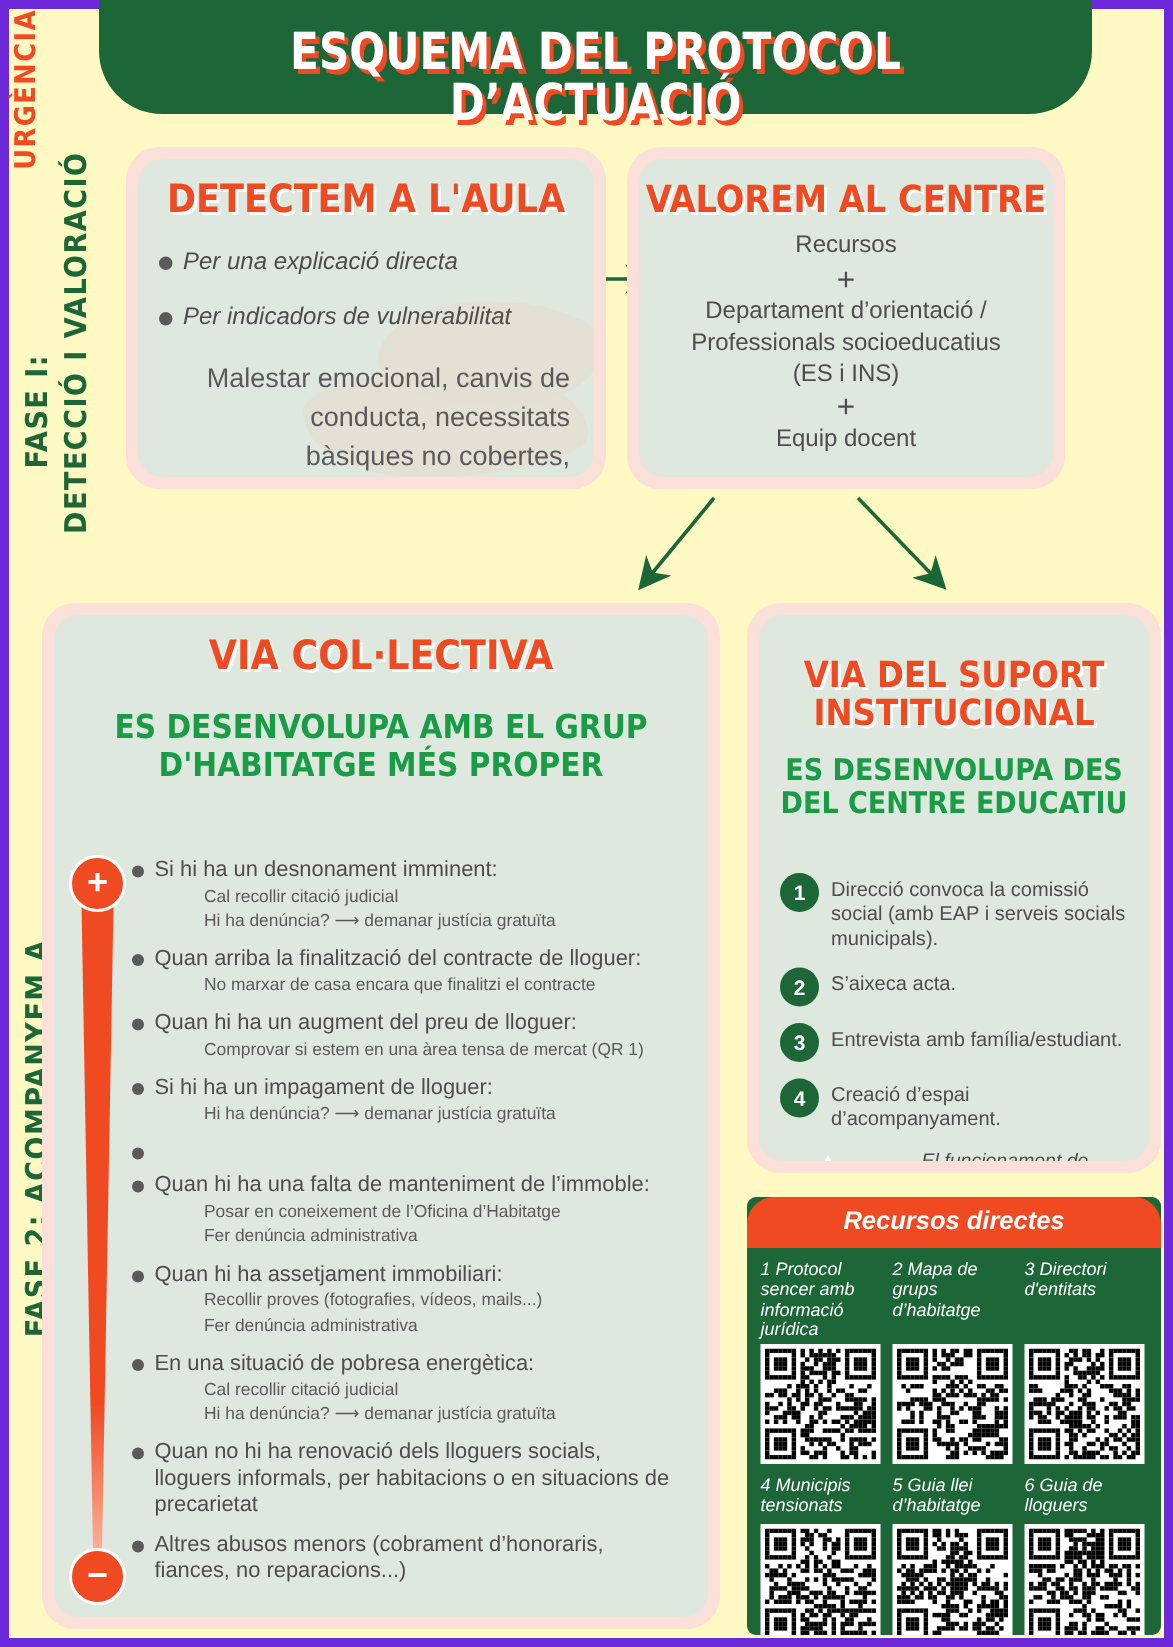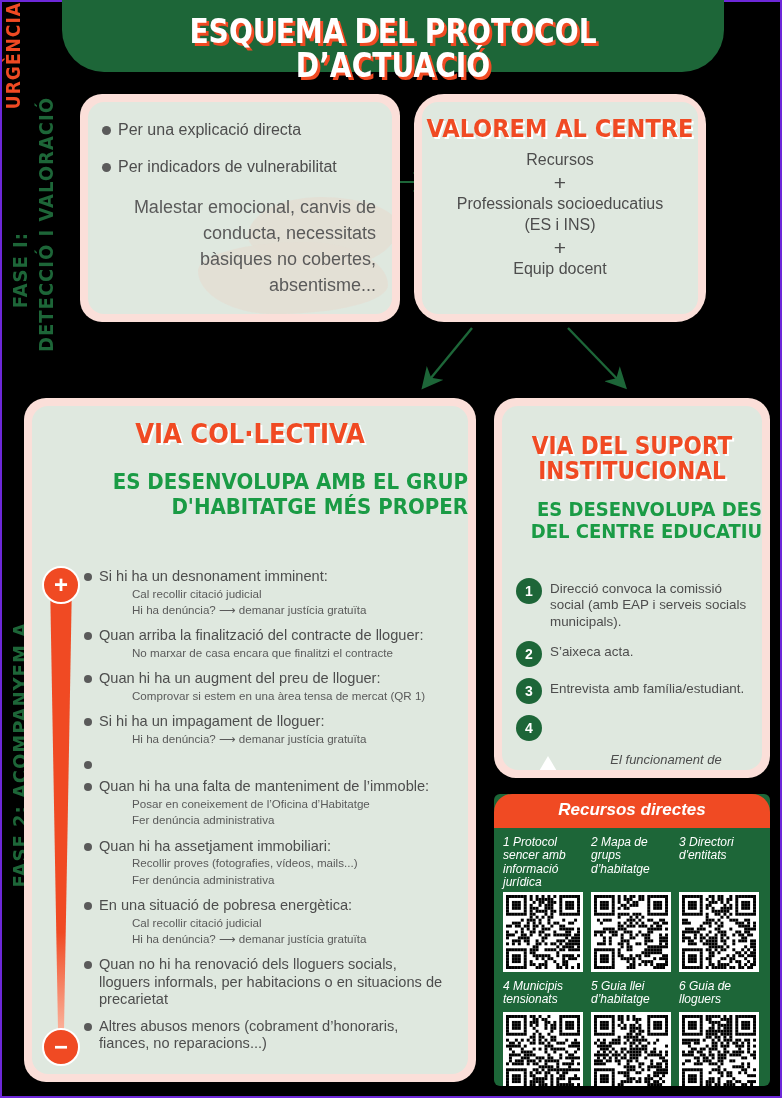--- a/index.html
+++ b/index.html
@@ -1,19 +1,19 @@
 <!DOCTYPE html>
 <html><head>
 <meta charset="utf-8">
 <style>
   html,body{margin:0;padding:0;background:#ffffff;}
   body{width:782px;height:1098px;position:relative;overflow:hidden;
        font-family:"Liberation Sans","DejaVu Sans",sans-serif;}
 
-  #page{position:absolute;inset:0;background:#000000;border:2px solid #6d28d9;box-sizing:border-box;}
+  #page{position:absolute;inset:0;background:#fef9c3;border:6px solid #6d28d9;box-sizing:border-box;}
 
   
   .banner{position:absolute;left:60px;top:-40px;width:662px;height:110px;
           background:#1d6638;border-radius:0 0 42px 42px;}
   .banner-title{position:absolute;left:0;right:0;top:52px;text-align:center;
           font-family:"DejaVu Sans Condensed","Liberation Sans",sans-serif;
           font-weight:bold;font-style:normal;color:#ffffff;font-size:34px;
           letter-spacing:0px;line-height:34px;
           transform:scaleX(0.92);transform-origin:center;
           text-shadow:3px 3px 0 #f04a23;}
@@ -33,35 +33,35 @@
 
   
   .card{position:absolute;background:#fbdfd9;border-radius:22px;padding:8px;box-sizing:border-box;}
   .card .inner{width:100%;height:100%;background:#dfe8df;border-radius:16px;box-sizing:border-box;
                position:relative;overflow:hidden;}
 
   .card-title{font-family:"DejaVu Sans Condensed","Liberation Sans",sans-serif;
               font-weight:bold;color:#f04a23;text-align:center;
               text-shadow:2px 2px 0 #ffffff;letter-spacing:0px;line-height:1.05;}
   .card-sub{font-family:"DejaVu Sans Condensed","Liberation Sans",sans-serif;
-            font-weight:bold;color:#1a9b45;text-align:right;line-height:1.1;}
+            font-weight:bold;color:#1a9b45;text-align:center;line-height:1.1;}
 
   
   #box-detectem{left:78px;top:92px;width:320px;height:228px;}
   #box-detectem .card-title{font-size:26px;margin-top:14px;}
   .blob{position:absolute;background:#e4ded3;opacity:.85;border-radius:48% 52% 44% 56%/56% 42% 58% 44%;}
   .bullet-row{display:flex;align-items:flex-start;gap:7px;color:#4d4d4d;font-size:16px;line-height:1.25;}
   .dot{flex:0 0 auto;width:9px;height:9px;border-radius:50%;background:#5a5a5a;margin-top:6px;}
   #box-detectem .list{position:relative;z-index:2;margin:18px 16px 0 14px;}
-  #box-detectem .list .bullet-row{margin-bottom:17px;}
+  #box-detectem .list .bullet-row{margin-bottom:17px;font-style:italic;}
   .note-small{position:relative;z-index:2;color:#5a5a5a;font-size:18px;line-height:1.45;
               text-align:right;margin:4px 16px 0 44px;}
 
   
-  #box-valorem{left:412px;top:92px;width:292px;height:228px;border-radius:30px;}
+  #box-valorem{left:412px;top:92px;width:292px;height:228px;}
   #box-valorem .card-title{font-size:25px;margin-top:14px;}
   .val-lines{color:#4d4d4d;font-size:16px;text-align:center;line-height:1.3;margin-top:8px;}
   .val-lines .plus{font-size:21px;color:#4d4d4d;line-height:1.0;margin:1px 0;}
 
   
   svg.arrows{position:absolute;left:0;top:0;width:782px;height:1098px;pointer-events:none;}
 
   
   #box-collectiva{left:22px;top:396px;width:452px;height:684px;}
   #box-collectiva .card-title{font-size:27px;margin-top:14px;}
@@ -131,40 +131,42 @@
     </defs>
     <line x1="386" y1="180" x2="424" y2="180" stroke="#1d6638" stroke-width="2.2" marker-end="url(#ah)"></line>
     <line x1="470" y1="326" x2="424" y2="382" stroke="#1d6638" stroke-width="2.4" marker-end="url(#ah)"></line>
     <line x1="566" y1="326" x2="620" y2="382" stroke="#1d6638" stroke-width="2.4" marker-end="url(#ah)"></line>
   </svg>
 
   <div class="card" id="box-detectem">
     <div class="inner">
       <div class="blob" style="left:160px;top:95px;width:150px;height:70px;"></div>
       <div class="blob" style="left:110px;top:140px;width:190px;height:72px;border-radius:56% 44% 60% 40%/40% 60% 40% 60%;"></div>
+      <div class="card-title">DETECTEM A L'AULA</div>
       <div class="list">
         <div class="bullet-row">
           <span class="dot"></span>
           <span>Per una explicació directa</span>
         </div>
         <div class="bullet-row">
           <span class="dot"></span>
           <span>Per indicadors de vulnerabilitat</span>
         </div>
       </div>
       <div class="note-small">Malestar emocional, canvis de conducta, necessitats bàsiques no cobertes, absentisme...</div>
     </div>
   </div>
 
   <div class="card" id="box-valorem">
     <div class="inner">
       <div class="card-title">VALOREM AL CENTRE</div>
       <div class="val-lines">
         <div>Recursos</div>
         <div class="plus">+</div>
+        <div>Departament d’orientació /</div>
         <div>Professionals socioeducatius</div>
         <div>(ES i INS)</div>
         <div class="plus">+</div>
         <div>Equip docent</div>
       </div>
     </div>
   </div>
 
   <div class="card" id="box-collectiva">
     <div class="inner">
@@ -264,20 +266,21 @@
           <div class="step">
             <span class="step-num">2</span>
             <span class="step-text">S’aixeca acta.</span>
           </div>
           <div class="step">
             <span class="step-num">3</span>
             <span class="step-text">Entrevista amb família/estudiant.</span>
           </div>
           <div class="step">
             <span class="step-num">4</span>
+            <span class="step-text">Creació d’espai d’acompanyament.</span>
           </div>
           <div class="warn">
             <span class="tri"></span>
             <span class="warn-text">El funcionament de l’administració no sempre és fàcil i aquesta no sempre té prou eines.</span>
           </div>
         </div>
     </div>
   </div>
 
   <div id="resources">

